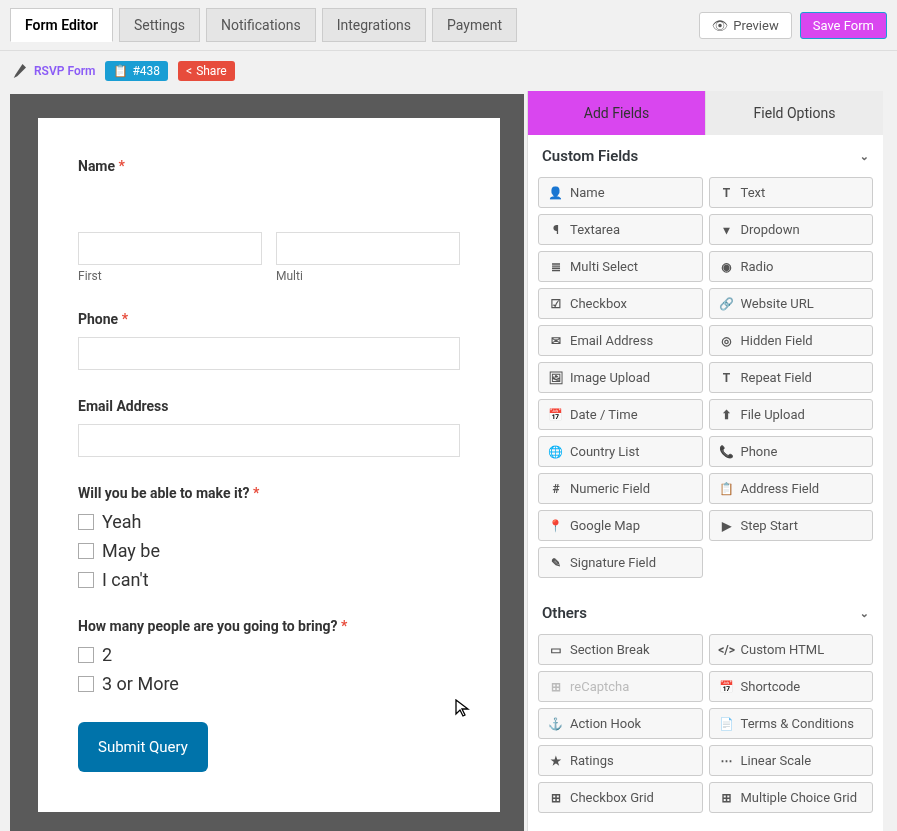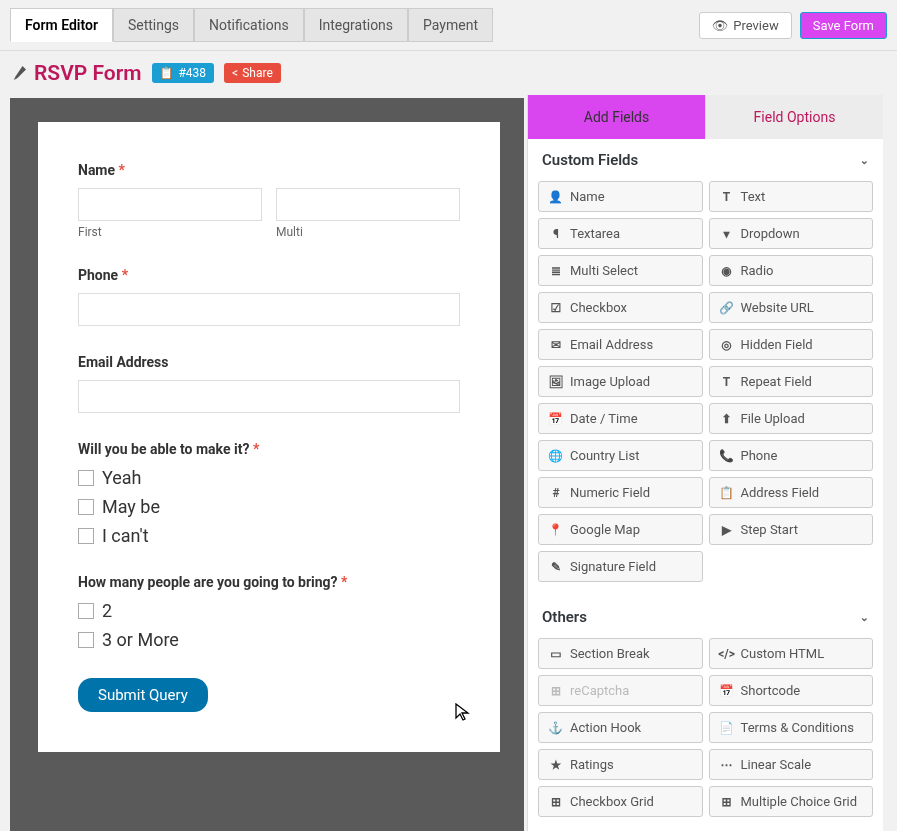--- a/index.html
+++ b/index.html
@@ -1,50 +1,50 @@
 <!DOCTYPE html>
 <html><head>
 <meta charset="utf-8">
 <style>
 * { box-sizing: border-box; margin: 0; padding: 0; font-family: -apple-system, BlinkMacSystemFont, "Segoe UI", Roboto, sans-serif; }
 body { background: #f1f1f1; font-size: 13px; color: #32373c; }
 .top-bar { display: flex; justify-content: space-between; align-items: center; padding: 8px 10px; border-bottom: 1px solid #ddd; background: #f1f1f1; }
-.tabs { display: flex; }
+.tabs { display: flex; gap: 6px; }
 .tab { padding: 8px 14px; background: #e5e5e5; border: 1px solid #ccc; cursor: pointer; font-size: 14px; color: #555; }
 .tab.active { background: #fff; border-bottom: 1px solid #fff; font-weight: 600; color: #000; }
 .top-actions { display: flex; gap: 8px; }
 .btn { padding: 5px 12px; border-radius: 3px; cursor: pointer; font-size: 13px; display: inline-flex; align-items: center; gap: 5px; }
 .btn-default { background: #fff; border: 1px solid #ccc; color: #555; }
 .btn-primary { background: #d946ef; border: 1px solid #1a9ed4; color: #fff; }
 .title-bar { display: flex; align-items: center; gap: 10px; padding: 10px 12px; background:#f1f1f1; }
-.title-bar h2 { font-size: 21px; font-weight: 600; color: #be185d; display: flex; align-items: center; gap: 8px; }
+.title-bar h2 { font-size: 12px; font-weight: 600; color: #8b5cf6; display: flex; align-items: center; gap: 8px; }
 .pen { width:14px; height:14px; display:inline-block; }
 .chip { padding: 3px 8px; border-radius: 3px; color: #fff; font-size: 12px; cursor: pointer; display:inline-flex; align-items:center; gap:4px;}
 .chip-blue { background: #1a9ed4; }
 .chip-red { background: #e74c3c; }
 .main { display: flex; height: 760px; }
 .left { flex: 1; background: #f1f1f1; padding: 3px 3px 3px 10px; position:relative; }
 .canvas-outer { background: #5a5a5a; padding: 24px 24px 24px 28px; height: 100%; overflow:auto; }
 .form-card { background: #fff; padding: 40px; }
 .field-group { margin-bottom: 28px; }
 .field-label { font-weight: 700; font-size: 14px; margin-bottom: 10px; display:block; color:#333; }
 .req { color: #e74c3c; }
 .name-row { display: flex; gap: 14px; }
-.name-col { flex: 1; }
+.name-col { flex: 1; margin-top: 48px; }
 .input { width: 100%; border: 1px solid #ddd; padding: 8px; font-size: 13px; background:#fff; }
 .sub-label { font-size: 12px; color: #666; margin-top: 4px; display:block; }
 .chk-row { display: flex; align-items: center; gap: 8px; margin-bottom: 8px; }
 .chk { width: 16px; height: 16px; border: 1px solid #aaa; cursor:pointer; }
 .chk-label { font-size: 18px; color:#333;}
-.submit-btn { background: #0073aa; color: #fff; border: none; padding: 8px 20px; font-size: 15px; border-radius: 14px; cursor: pointer; }
+.submit-btn { background: #0073aa; color: #fff; border: none; padding: 16px 20px; font-size: 15px; border-radius: 6px; cursor: pointer; }
 .right { width: 356px; background: #fff; border-left: 1px solid #ddd; display:flex; flex-direction:column;}
 .right-tabs { display: flex; }
 .right-tab { flex: 1; text-align: center; padding: 14px; cursor: pointer; font-size: 14px;}
 .right-tab.active { background: #d946ef; color:#333;}
-.right-tab.inactive { background: #ececec; border-left: 1px solid #ddd; color:#be185d;}
+.right-tab.inactive { background: #ececec; border-left: 1px solid #ddd; color:#404040;}
 .right-body { overflow:auto; flex:1; padding: 0 6px;}
 .section-head { display:flex; justify-content:space-between; align-items:center; padding: 12px 8px; font-weight:600; font-size:15px; cursor:pointer;}
 .field-grid { display:grid; grid-template-columns: 1fr 1fr; gap: 6px; padding: 0 4px 14px 4px;}
 .field-btn { border:1px solid #ccc; background:#f7f7f7; padding: 7px 10px; border-radius:3px; cursor:pointer; display:flex; align-items:center; gap:7px; font-size:13px; color:#555; white-space:nowrap; overflow:hidden;}
 .field-btn.disabled { color:#bbb; }
 .field-btn .ico { width:14px; display:inline-flex; justify-content:center; font-weight:bold; font-size:12px;}
 .scroll-track { width:14px; background:#f1f1f1;}
 .cursor-arrow { position:absolute; left:455px; top:608px; pointer-events:none; }
 .chev { font-size:11px; color:#666;}
 </style>

